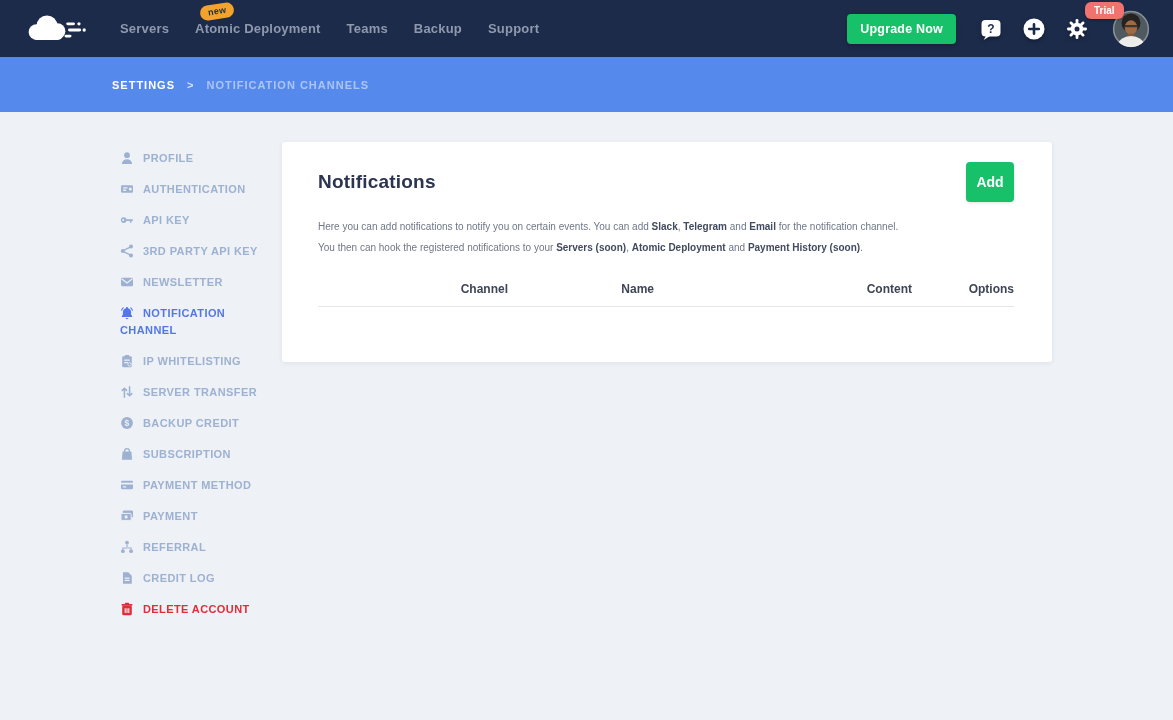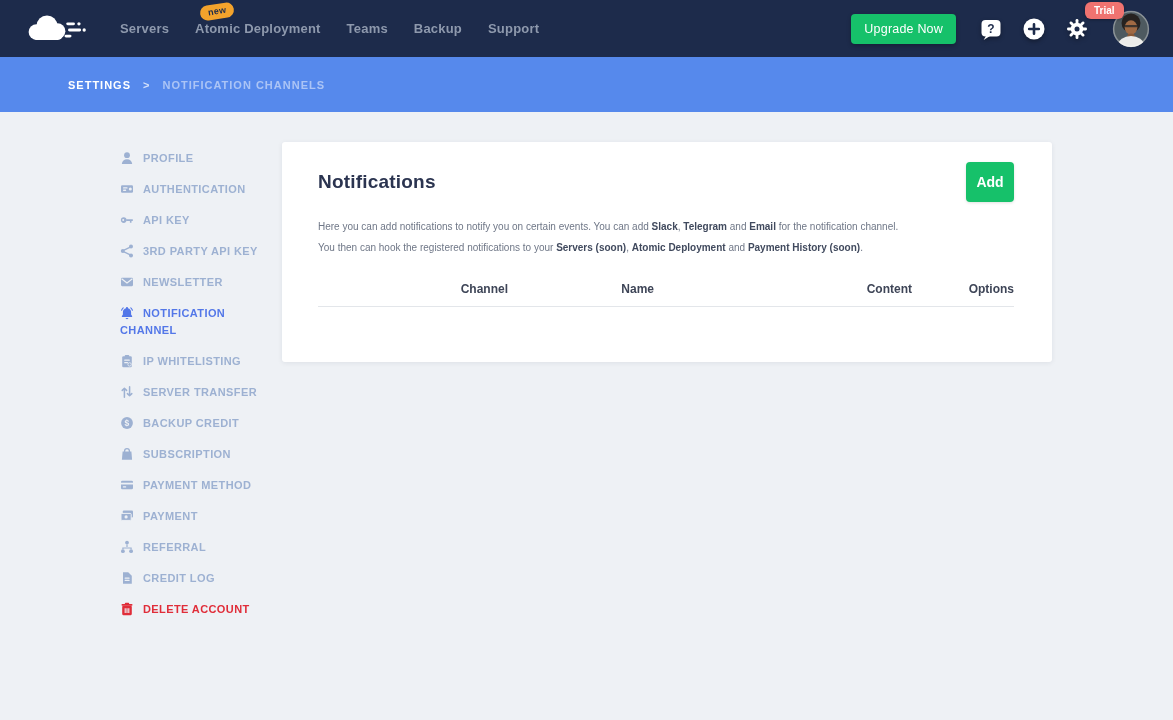--- a/index.html
+++ b/index.html
@@ -34,36 +34,36 @@
   .nav-list{position:absolute; left:120px; top:0; height:57px; display:flex; align-items:center; gap:26px;}
   .nav-item{position:relative; color:var(--c-navtext); font-size:13px; font-weight:bold; letter-spacing:.2px; cursor:pointer; white-space:nowrap;}
   .nav-badge{
     position:absolute; top:-17px; left:5px; transform:rotate(-9deg);
     background:var(--c-badge); color:#1d2b4b; font-size:9px; font-weight:bold;
     padding:2px 8px 3px; border-radius:8px; letter-spacing:.3px;
   }
   .nav-right{position:absolute; right:23px; top:0; height:57px; display:flex; align-items:center; gap:19px;}
   .upgrade-btn{
     height:30px; padding:0 13px; border:none; border-radius:4px; cursor:pointer;
-    background:var(--c-green); color:#fff; font-size:12.5px; font-weight:normal;
+    background:var(--c-green); color:#fff; font-size:12.5px; font-weight:bold;
     font-family:inherit; letter-spacing:.2px; box-shadow:0 2px 4px rgba(0,0,0,.25);
     margin-right:4px;
   }
   .nav-icon{width:24px; height:24px; cursor:pointer; filter:drop-shadow(0 2px 2px rgba(0,0,0,.35));}
   .nav-icon svg{display:block;}
   .avatar-wrap{position:relative; width:38px; height:38px; cursor:pointer; margin-left:4px;}
   .trial-badge{
     position:absolute; top:-8px; left:-27px; z-index:2;
     background:var(--c-trial); color:#fff; font-size:10px; font-weight:bold;
     padding:3px 9px; border-radius:6px; box-shadow:0 1px 3px rgba(0,0,0,.3);
   }
   
   .breadcrumb-bar{
     height:55px; background:var(--c-breadcrumb);
-    display:flex; align-items:center; padding-left:68px;
+    display:flex; align-items:center; padding-left:112px;
     font-size:11px; font-weight:bold; letter-spacing:1px;text-align:right;
   }
   .bc-section{color:#ffffff; cursor:pointer;}
   .bc-sep{color:rgba(255,255,255,.75); margin:0 12px; font-size:11px;}
   .bc-current{color:rgba(255,255,255,.5);}
   
   .layout{display:flex; align-items:flex-start;}
   .sidebar{width:162px; margin-left:120px; padding-top:38px; flex-shrink:0;}
   .side-item{
     display:block; width:144px; margin-bottom:14px; cursor:pointer;

